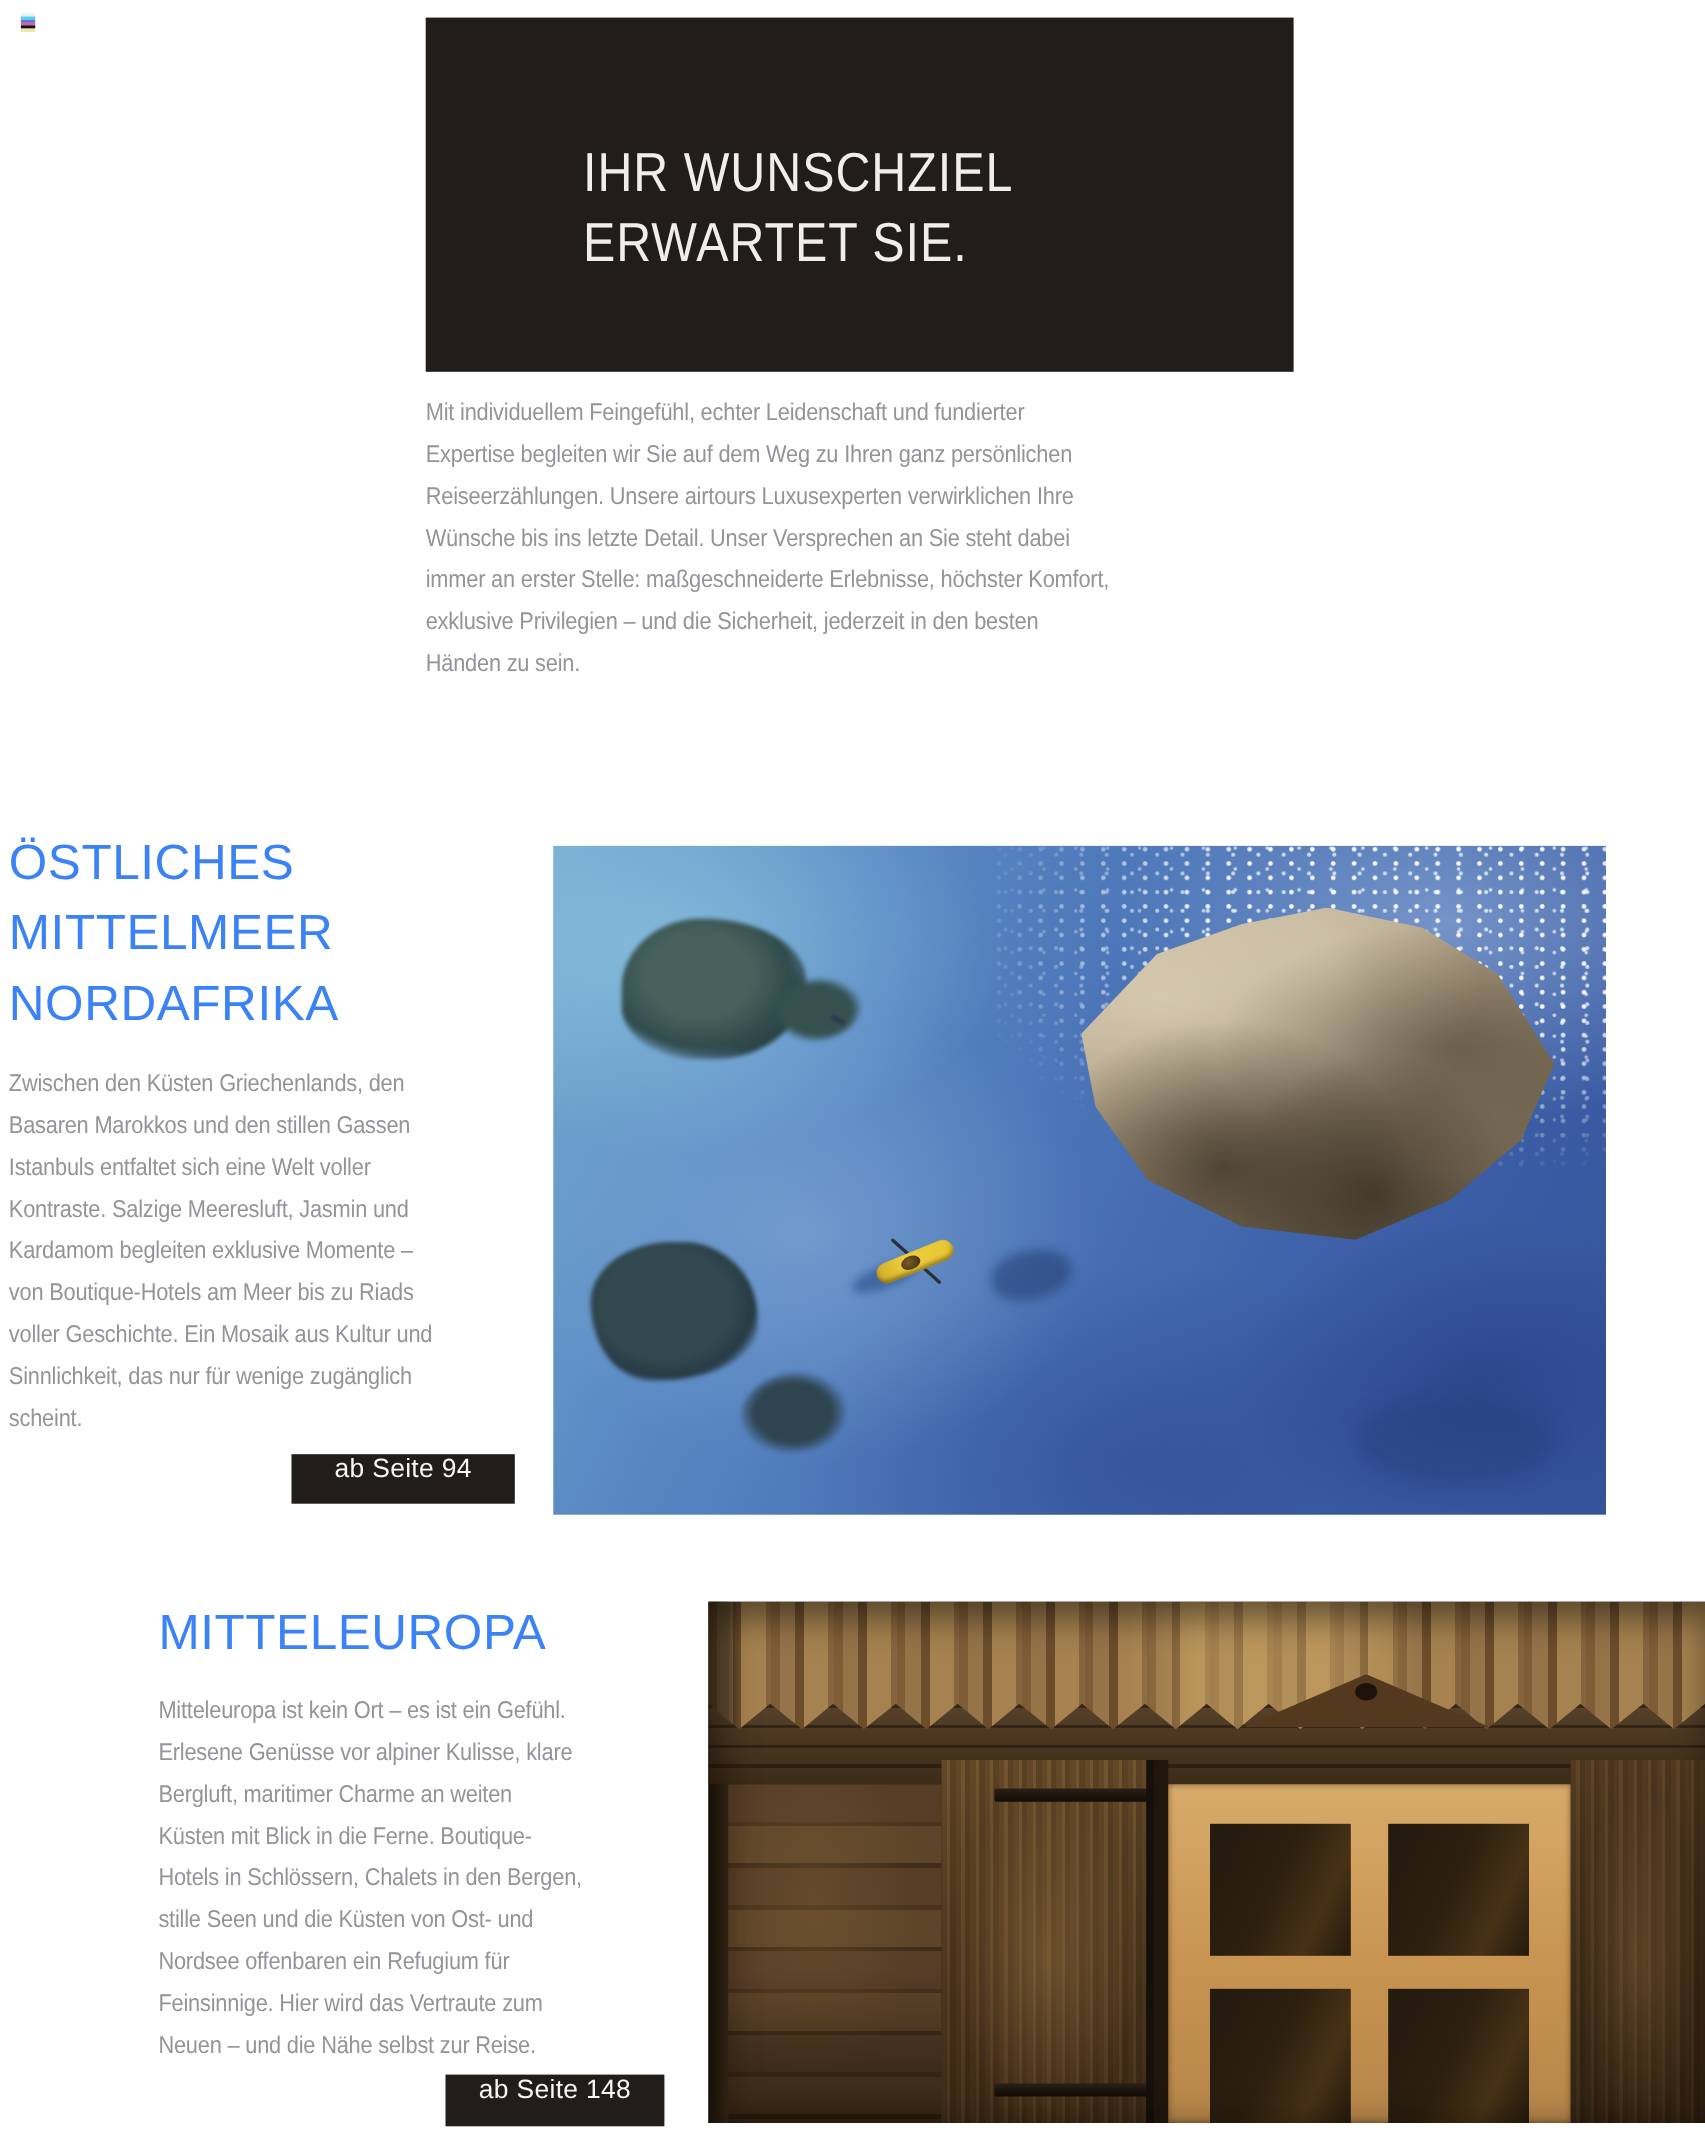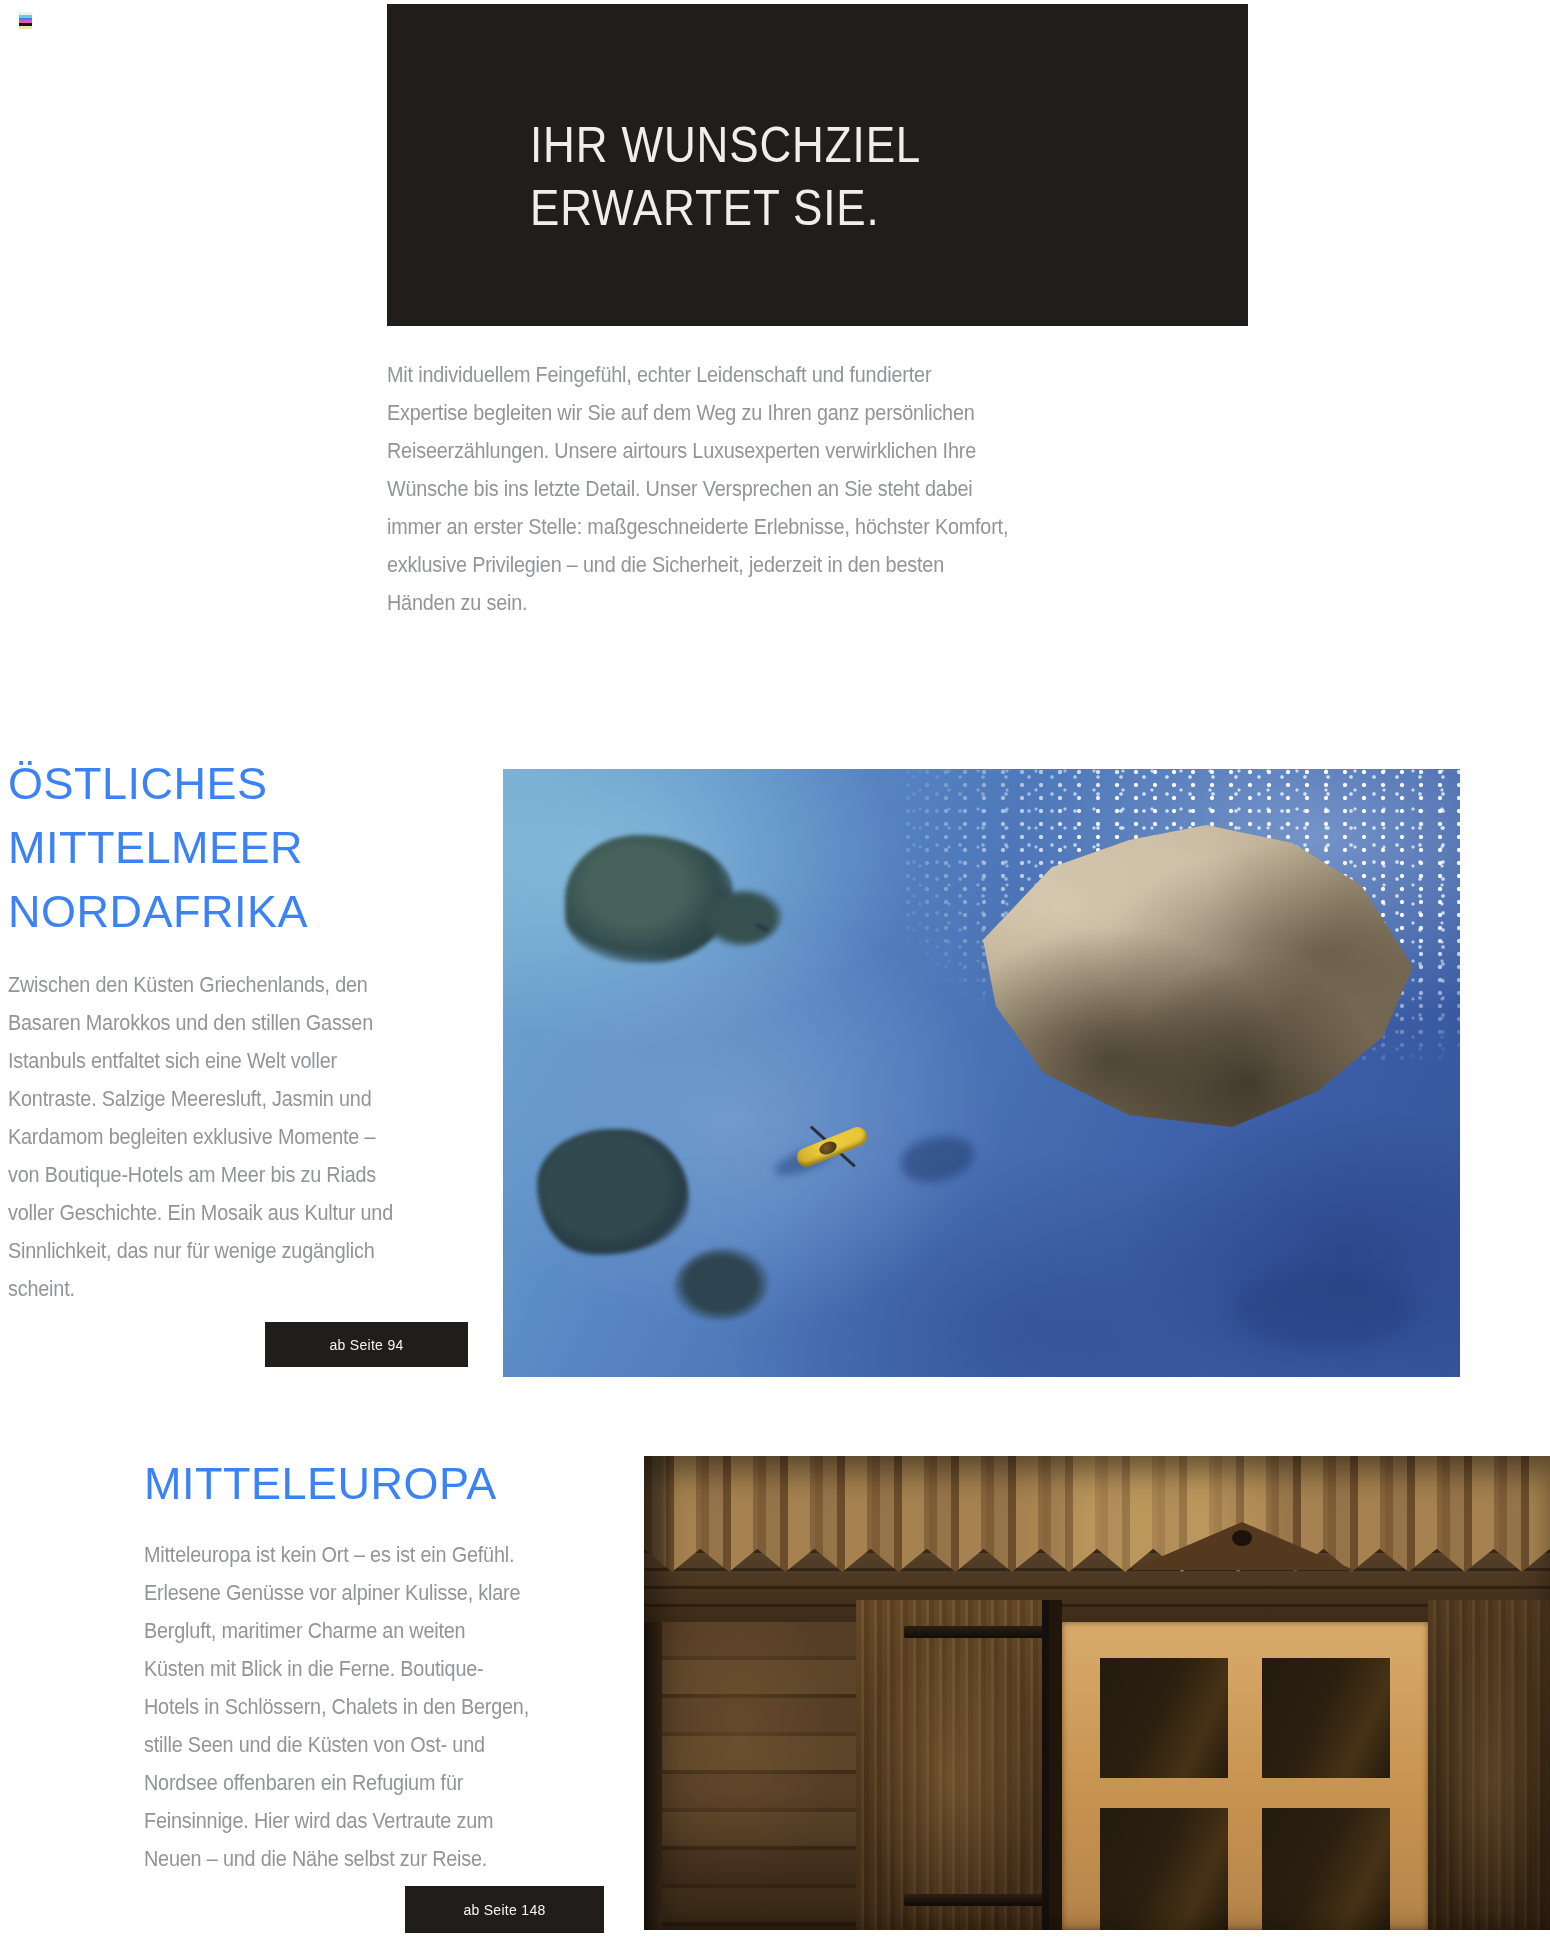--- a/index.html
+++ b/index.html
@@ -4,38 +4,38 @@
 <style>
   html,body{margin:0;padding:0;background:#ffffff;}
   .page{position:relative;width:1550px;height:1942px;background:#ffffff;overflow:hidden;
         font-family:"Liberation Sans", sans-serif;}
 
   
   .print-bar{position:absolute;left:19px;top:12px;width:13px;height:17px;display:flex;flex-direction:column;}
   .print-bar div{flex:1;}
 
   
-  .hero-box{position:absolute;left:387px;top:4px;width:861px;height:322px;}
+  .hero-box{position:absolute;left:387px;top:16px;width:789px;height:322px;}
   .hero-title{position:absolute;left:143px;top:110px;color:#f0eeea;font-size:50px;line-height:63px;
               font-weight:300;letter-spacing:1px;white-space:pre-line;transform:scaleX(.88);transform-origin:left top;}
 
   .body-copy{color:#929497;font-size:22px;line-height:38px;letter-spacing:-.2px;white-space:pre-line;
              transform:scaleX(.9);transform-origin:left top;font-weight:400;}
   .intro-copy{position:absolute;left:387px;top:356px;width:900px;}
 
   .section-heading{position:absolute;color:#3b82f6;font-weight:300;font-size:45px;line-height:64px;
                    letter-spacing:.5px;white-space:pre-line;}
   .heading-1{left:8px;top:752px;}
   .heading-2{left:144px;top:1452px;}
 
   .copy-1{position:absolute;left:8px;top:966px;width:560px;}
   .copy-2{position:absolute;left:144px;top:1536px;width:560px;}
 
-  .page-badge{position:absolute;display:flex;align-items:center;justify-content:center;
-              color:#f7f6f4;font-size:14px;letter-spacing:.3px;cursor:pointer;}
+  .page-badge{position:absolute;display:flex;justify-content:center;
+              color:#f7f6f4;font-size:24px;letter-spacing:.3px;cursor:pointer;}
   .badge-1{left:265px;top:1322px;width:203px;height:45px;}
   .badge-2{left:405px;top:1886px;width:199px;height:47px;}
 
   
   .sea-photo{position:absolute;left:503px;top:769px;width:957px;height:608px;overflow:hidden;
     background:
       radial-gradient(ellipse 420px 260px at 12% 16%, rgba(150,205,228,.6), transparent 70%),
       radial-gradient(ellipse 380px 300px at 24% 58%, rgba(140,178,218,.5), transparent 70%),
       radial-gradient(ellipse 420px 240px at 55% 92%, rgba(38,58,128,.4), transparent 75%),
       radial-gradient(ellipse 300px 200px at 88% 80%, rgba(30,50,115,.45), transparent 75%),

